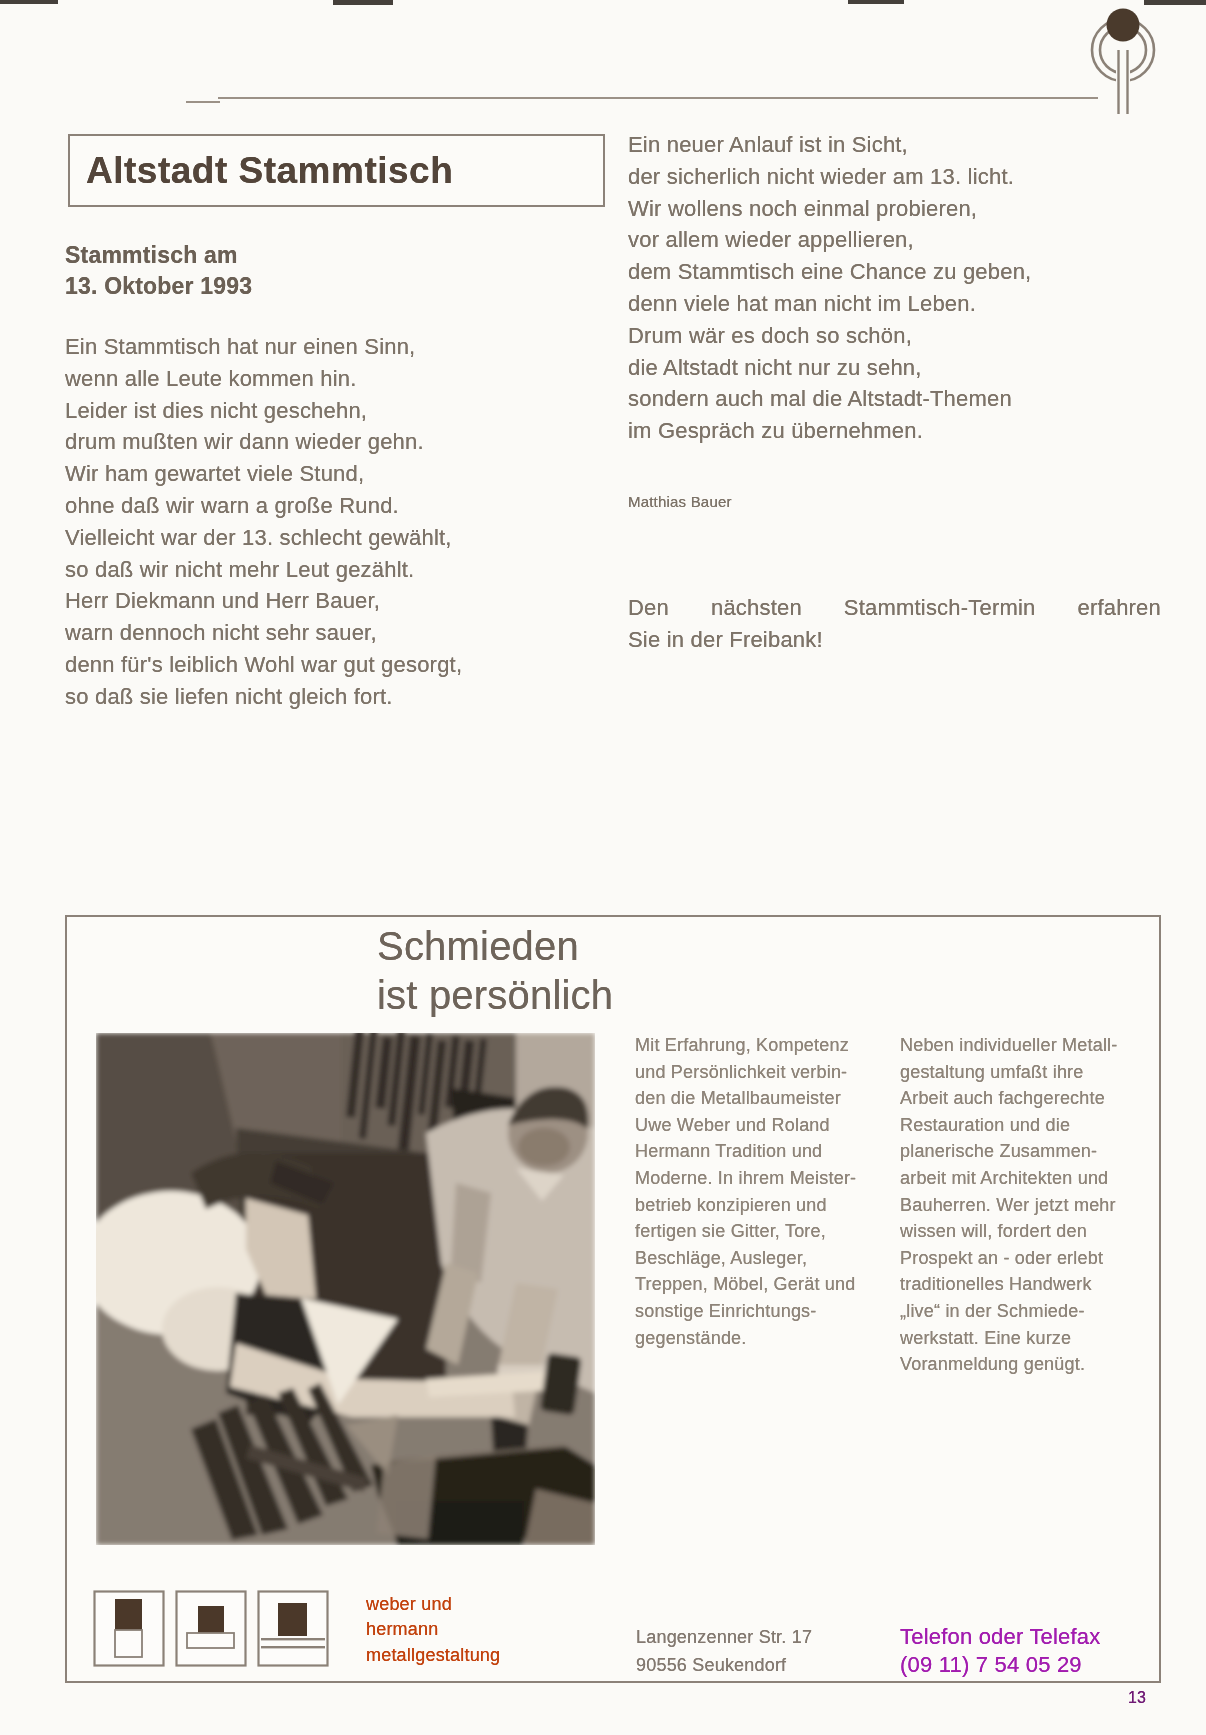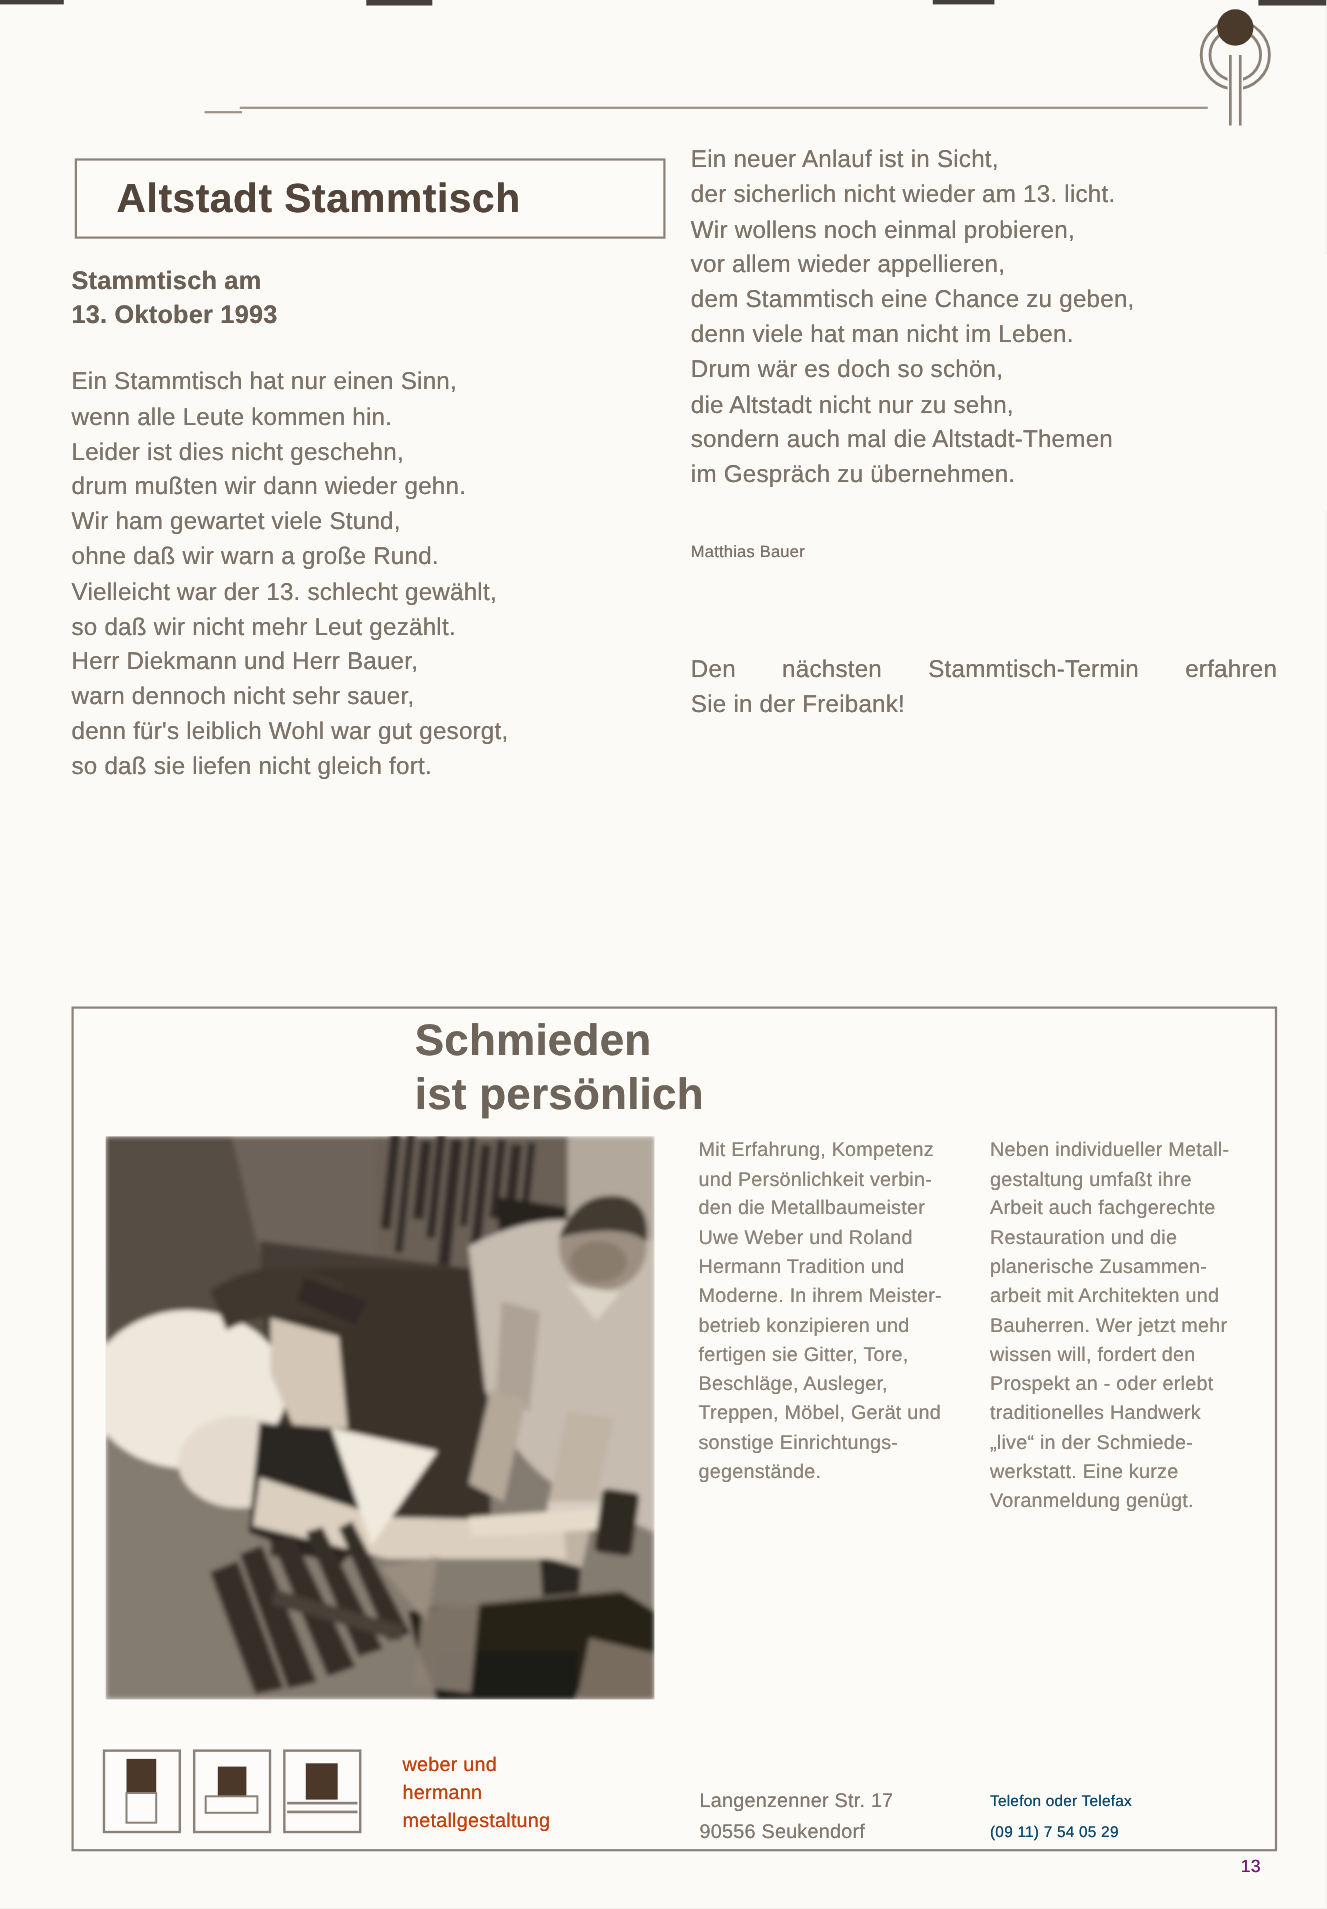--- a/index.html
+++ b/index.html
@@ -16,47 +16,47 @@
   .artifact{position:absolute;background:#241f1a;opacity:.85;}
 
   
   .org{position:absolute;left:65px;top:26px;font-size:19px;line-height:23px;color:#887d73;}
   .rule-dash{position:absolute;left:186px;top:101px;width:34px;height:2px;background:#9b9187;}
   .rule{position:absolute;left:218px;top:97px;width:880px;height:2px;background:#9b9187;}
   .logo{position:absolute;left:1085px;top:6px;}
 
   
   .title-box{
-    position:absolute;left:68px;top:144px;width:537px;height:73px;
-    border:2px solid #8c8279;display:flex;align-items:center;padding-left:36px;
+    position:absolute;left:68px;top:134px;width:537px;height:73px;
+    border:2px solid #8c8279;display:flex;align-items:center;padding-left:16px;
     background:#fcfbf8;
   }
   .title-box h1{margin:0;font-size:37px;font-weight:bold;color:#53453a;letter-spacing:.5px;}
   .subtitle{position:absolute;left:65px;top:240px;font-size:23px;font-weight:bold;line-height:31px;color:#6b6055;}
   .poem{font-size:22px;line-height:31.8px;white-space:pre-line;}
   .poem-left{position:absolute;left:65px;top:331px;width:500px;}
   .poem-right{position:absolute;left:628px;top:129px;width:540px;}
   .signature{position:absolute;left:628px;top:493px;font-size:15px;}
   .note{position:absolute;left:628px;top:564px;width:533px;font-size:22px;line-height:31.8px;}
   .note .l1{text-align:justify;text-align-last:justify;margin-top:28px;}
 
   
   .ad{
     position:absolute;left:65px;top:915px;width:1096px;height:768px;
     border:2px solid #8c8279;background:#fcfbf8;
   }
-  .ad-title{position:absolute;left:310px;top:5px;font-size:40px;line-height:48.5px;color:#6e645a;white-space:pre-line;font-weight:700;}
+  .ad-title{position:absolute;left:310px;top:5px;font-size:40px;line-height:48.5px;color:#6e645a;white-space:pre-line;font-weight:400;}
   .photo{position:absolute;left:29px;top:116px;width:499px;height:512px;}
   .ad-col{position:absolute;top:115px;font-size:18px;line-height:26.6px;color:#8e8479;white-space:pre-line;}
   .col1{left:568px;width:266px;}
   .col2{left:833px;width:262px;}
   .marks{position:absolute;left:26px;top:673px;display:flex;gap:10px;}
   .brand{position:absolute;left:299px;top:675px;font-size:18px;line-height:25.4px;color:#c2410c;white-space:pre-line;}
   .address{position:absolute;left:569px;top:706px;font-size:18px;line-height:28px;color:#837970;white-space:pre-line;}
-  .phone{position:absolute;left:833px;top:706px;font-size:14px;line-height:28px;color:#0c4a6e;white-space:pre-line;}
+  .phone{position:absolute;left:833px;top:706px;font-size:22px;line-height:28px;color:#a21caf;white-space:pre-line;}
 
   .page-number{position:absolute;left:1128px;top:1689px;font-size:16px;color:#701a75;}
 </style>
 </head>
 <body>
 
 <div class="page soft">
 
   <div>
     <div class="artifact" style="left:0;top:0;width:58px;height:4px;"></div>

